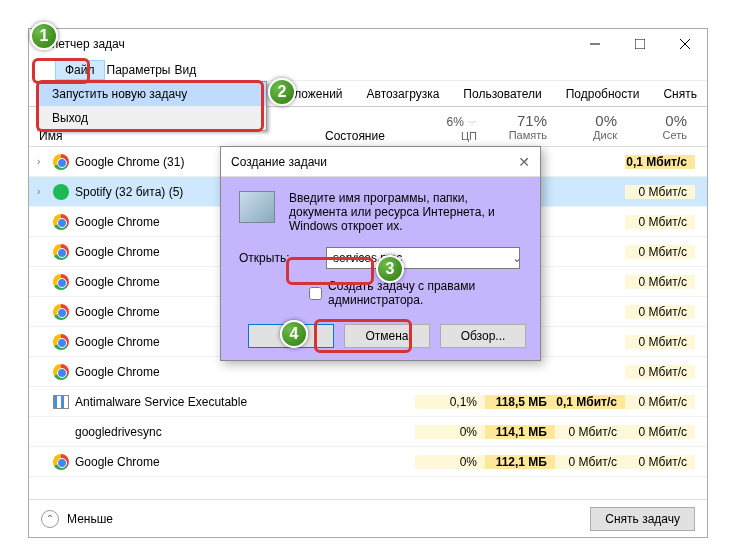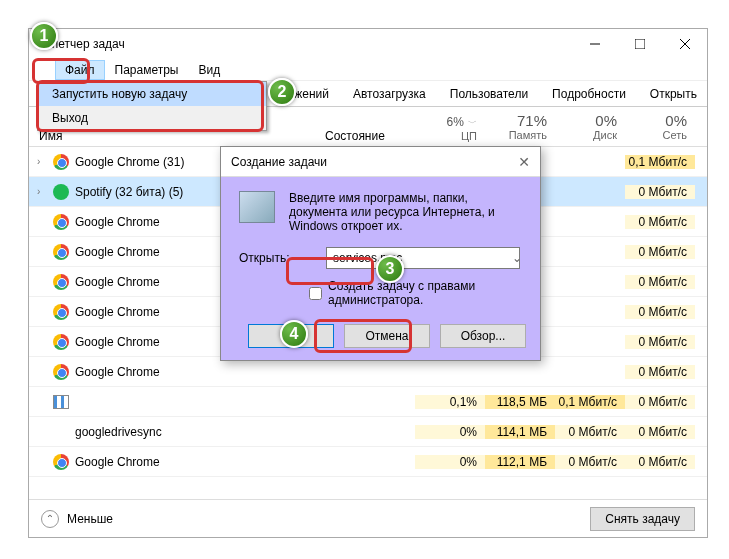--- a/index.html
+++ b/index.html
@@ -6,21 +6,21 @@
 body { background: #fff; width: 729px; height: 559px; position: relative; overflow: hidden; border-radius: 8px; }
 
 .window { position: absolute; top: 28px; left: 28px; width: 680px; height: 510px; border: 1px solid #aaa; background: #fff; }
 .titlebar { display: flex; justify-content: space-between; align-items: center; height: 30px; padding: 0 0 0 10px; }
 .title { font-size: 12px; }
 .winbtns { display: flex; }
 .winbtn { width: 45px; height: 30px; display: flex; align-items: center; justify-content: center; }
 .winbtn svg { width: 10px; height: 10px; }
 
 .menubar { display: flex; height: 22px; align-items: center; padding-left: 6px; border-bottom: 1px solid #eee; }
-.menuitem { padding: 3px 10px; cursor: default; }
+.menuitem { padding: 3px 2px; cursor: default; }
 .menuitem.active { background: #cde8ff; border: 1px solid #99d1ff; padding: 2px 9px; margin-left: 20px; }
 
 .dropdown { position: absolute; top: 52px; left: 8px; width: 230px; background: #f0f0f0; border: 1px solid #999; box-shadow: 2px 2px 3px rgba(0,0,0,0.3); z-index: 5; }
 .dropitem { padding: 5px 14px; cursor: default; }
 .dropitem.hover { background: #bfdcff; }
 
 .tabs { display: flex; height: 26px; align-items: center; padding-left: 10px; border-bottom: 1px solid #ccc; gap: 4px; }
 .tab { padding: 4px 10px; cursor: default; }
 
 .colhead { display: flex; height: 40px; align-items: center; border-bottom: 1px solid #ddd; }
@@ -31,21 +31,21 @@
 .ch-col .lbl { font-size: 11px; color: #666; }
 .ch-sort { color: #888; font-size: 9px; }
 
 .rows { height: 350px; overflow: hidden; }
 .row { display: flex; height: 30px; align-items: center; border-bottom: 1px solid #f0f0f0; }
 .row.sel { background: #cde8ff; }
 .cell-name { flex: 1; display: flex; align-items: center; gap: 6px; padding-left: 8px; }
 .expand { width: 10px; color: #777; font-size: 10px; }
 .cell-state { width: 90px; }
 .cell-num { width: 70px; text-align: right; padding-right: 8px; background: #fff8d8; }
-.cell-num.hot { background: #ffe89a; }
+.cell-num.hot { background: #ffe89a; font-weight: bold; }
 .spacer { width: 12px; }
 
 .icon-chrome { width: 16px; height: 16px; border-radius: 50%; background: conic-gradient(#ea4335 0 120deg,#34a853 120deg 240deg,#fbbc05 240deg 360deg); position: relative; }
 .icon-chrome::after { content: ""; position: absolute; top: 4px; left: 4px; width: 8px; height: 8px; border-radius: 50%; background: #4285f4; border: 1px solid #fff; }
 .icon-spotify { width: 16px; height: 16px; border-radius: 50%; background: #1db954; }
 .icon-am { width: 16px; height: 14px; background: linear-gradient(90deg,#4a90d9 0 25%,#fff 25% 50%,#4a90d9 50% 75%,#fff 75%); border: 1px solid #888; }
 
 .footer { position: absolute; bottom: 0; left: 0; right: 0; height: 38px; border-top: 1px solid #ddd; display: flex; justify-content: space-between; align-items: center; padding: 0 12px; }
 .fewer { display: flex; align-items: center; gap: 8px; cursor: default; }
 .fewer-icon { width: 18px; height: 18px; border: 1px solid #999; border-radius: 50%; display: flex; align-items: center; justify-content: center; font-size: 10px; color: #666; }
@@ -105,21 +105,21 @@
     <div class="dropitem hover">Запустить новую задачу</div>
     <div class="dropitem">Выход</div>
   </div>
 
   <div class="tabs">
     <div style="width:250px"></div>
     <div class="tab">ложений</div>
     <div class="tab">Автозагрузка</div>
     <div class="tab">Пользователи</div>
     <div class="tab">Подробности</div>
-    <div class="tab">Открыть</div>
+    <div class="tab">Снять</div>
   </div>
 
   <div class="colhead">
     <div class="ch-name">Имя</div>
     <div class="ch-state">Состояние</div>
     <div class="ch-col">
         <div class="pct"><span>6%</span> <span class="ch-sort">﹀</span></div>
         <div class="lbl">ЦП</div>
       </div>
     <div class="ch-col">
@@ -239,20 +239,21 @@
         <div class="cell-num"></div>
         <div class="cell-num"></div>
         <div class="cell-num"></div>
         <div class="cell-num">0 Мбит/с</div>
         <div class="spacer"></div>
       </div>
       <div class="row">
         <div class="cell-name">
           <span class="expand"></span>
           <div class="icon-am"></div>
+          <span>Antimalware Service Executable</span>
         </div>
         <div class="cell-state"></div>
         <div class="cell-num">0,1%</div>
         <div class="cell-num hot">118,5 МБ</div>
         <div class="cell-num hot">0,1 Мбит/с</div>
         <div class="cell-num">0 Мбит/с</div>
         <div class="spacer"></div>
       </div>
       <div class="row">
         <div class="cell-name">

